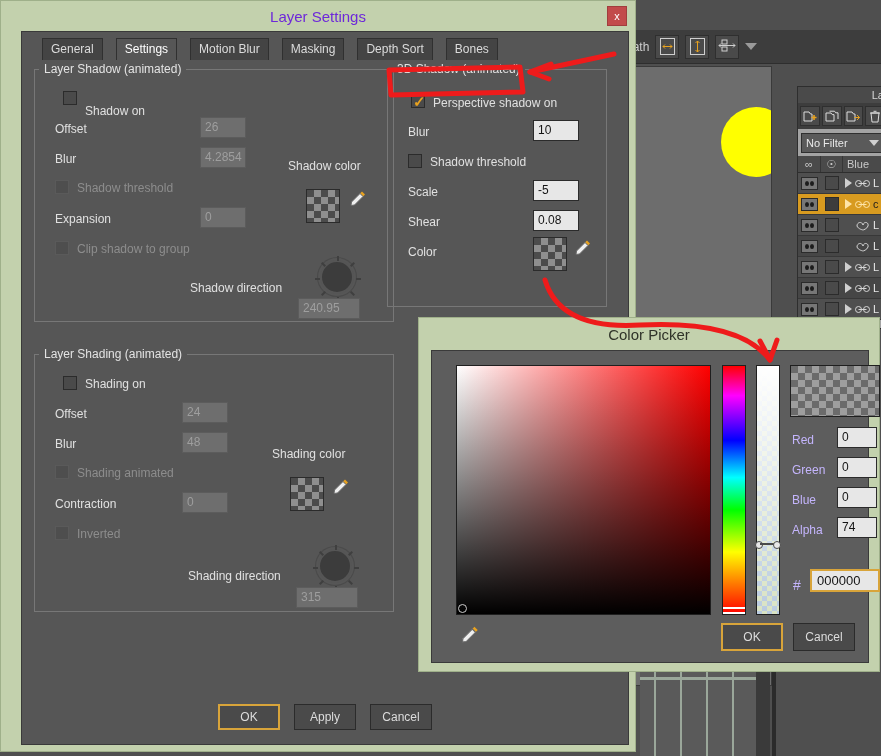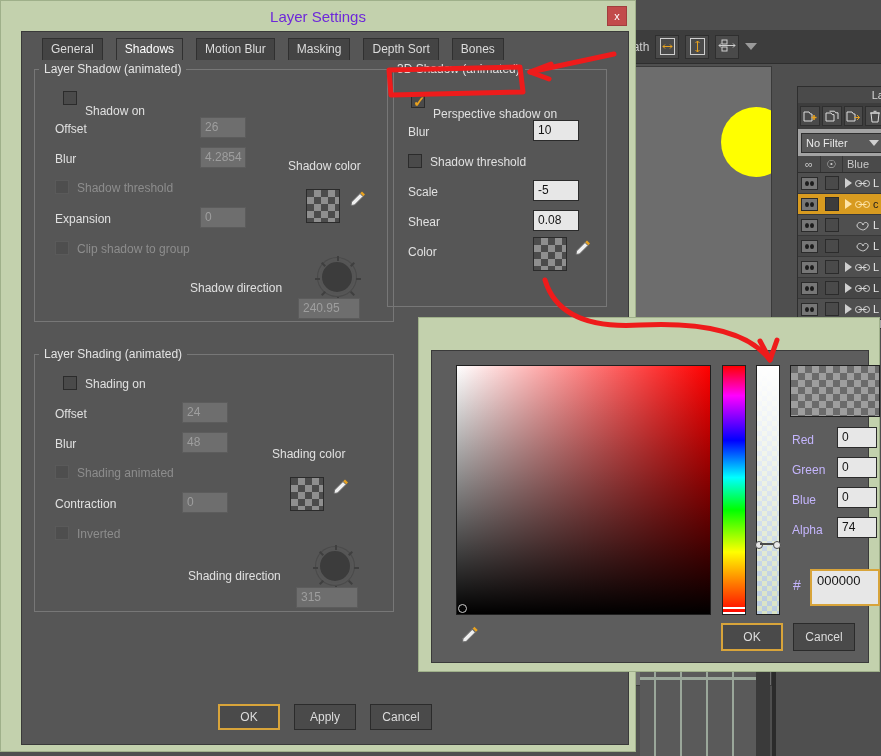--- a/index.html
+++ b/index.html
@@ -168,21 +168,21 @@
   .alpha-handle i { position:absolute; left:5px; right:5px; top:2px; height:2px; background:#4a4a4a; }
   .preview {
     position:absolute; left:358px; top:14px; width:90px; height:52px; border:1px solid #1f1f1f;
     background-image:
       linear-gradient(45deg,#9e9e9e 25%,transparent 25%,transparent 75%,#9e9e9e 75%),
       linear-gradient(45deg,#9e9e9e 25%,transparent 25%,transparent 75%,#9e9e9e 75%);
     background-size:14px 14px; background-position:0 0, 7px 7px; background-color:#6b6b6b;
   }
   .cp-lbl { position:absolute; color:#c4b5fd; font-size:12px; }
   .cp-fld { position:absolute; height:21px; background:#e7e7e7; border:1px solid #2b2b2b; color:#141414; font-size:12px; line-height:19px; padding-left:4px; }
-  .cp-hex { position:absolute; height:37px; background:#e7e7e7; border:2px solid #d8a43a; color:#141414; font-size:13px; line-height:19px; padding-left:5px; }
+  .cp-hex { position:absolute; height:23px; background:#e7e7e7; border:2px solid #d8a43a; color:#141414; font-size:13px; line-height:19px; padding-left:5px; }
   .cp-btn { position:absolute; height:28px; background:#4a4a4a; border:1px solid #2b2b2b; color:#dcdcdc; font-size:12px; display:flex; align-items:center; justify-content:center; }
   .cp-btn.primary { border:2px solid #d8a43a; }
 
   
   .annot { position:absolute; pointer-events:none; }
 </style>
 </head>
 <body>
 
 <div id="root">
@@ -397,21 +397,21 @@
 
   <div class="dlg-layer">
     <div class="dlg-title">
       <span class="dlg-title-text">Layer Settings</span>
       <div class="close-btn">x</div>
     </div>
 
     <div class="dlg-body">
       <div class="tabs">
         <div class="tab">General</div>
-        <div class="tab active">Shadows</div>
+        <div class="tab active">Settings</div>
         <div class="tab">Motion Blur</div>
         <div class="tab">Masking</div>
         <div class="tab">Depth Sort</div>
         <div class="tab">Bones</div>
       </div>
 
       <fieldset class="grp" style="left:12px; top:30px; width:360px; height:260px;">
         <legend>Layer Shadow (animated)</legend>
         <div class="grp-inner">
           <div class="cbx" style="left:28px; top:15px;"></div>
@@ -504,21 +504,21 @@
           <div class="fld" style="left:261px; top:226px; width:62px;">315</div>
         </div>
       </fieldset>
 
       <fieldset class="grp" style="left:365px; top:30px; width:220px; height:245px;">
         <legend>3D Shadow (animated)</legend>
         <div class="grp-inner">
           <div class="cbx on" style="left:23px; top:18px;">
             <span class="check">✓</span>
           </div>
-          <span class="lbl" style="left:45px; top:31px;">Perspective shadow on</span>
+          <span class="lbl" style="left:45px; top:20px;">Perspective shadow on</span>
 
           <span class="lbl" style="left:20px; top:49px;">Blur</span>
           <div class="fld active" style="left:145px; top:44px; width:46px;">10</div>
 
           <div class="cbx" style="left:20px; top:78px;"></div>
           <span class="lbl" style="left:42px; top:79px;">Shadow threshold</span>
 
           <span class="lbl" style="left:20px; top:109px;">Scale</span>
           <div class="fld active" style="left:145px; top:104px; width:46px;">-5</div>
 
@@ -538,20 +538,21 @@
 
       <div class="btnrow">
         <div class="dbtn primary">OK</div>
         <div class="dbtn">Apply</div>
         <div class="dbtn">Cancel</div>
       </div>
     </div>
   </div>
 
   <div class="dlg-cp">
+    <div class="cp-title">Color Picker</div>
     <div class="cp-body">
 
       <div class="sv-box">
         <div class="sv-cursor"></div>
       </div>
 
       <div class="hue-bar">
         <div class="hue-handle"></div>
       </div>
 

